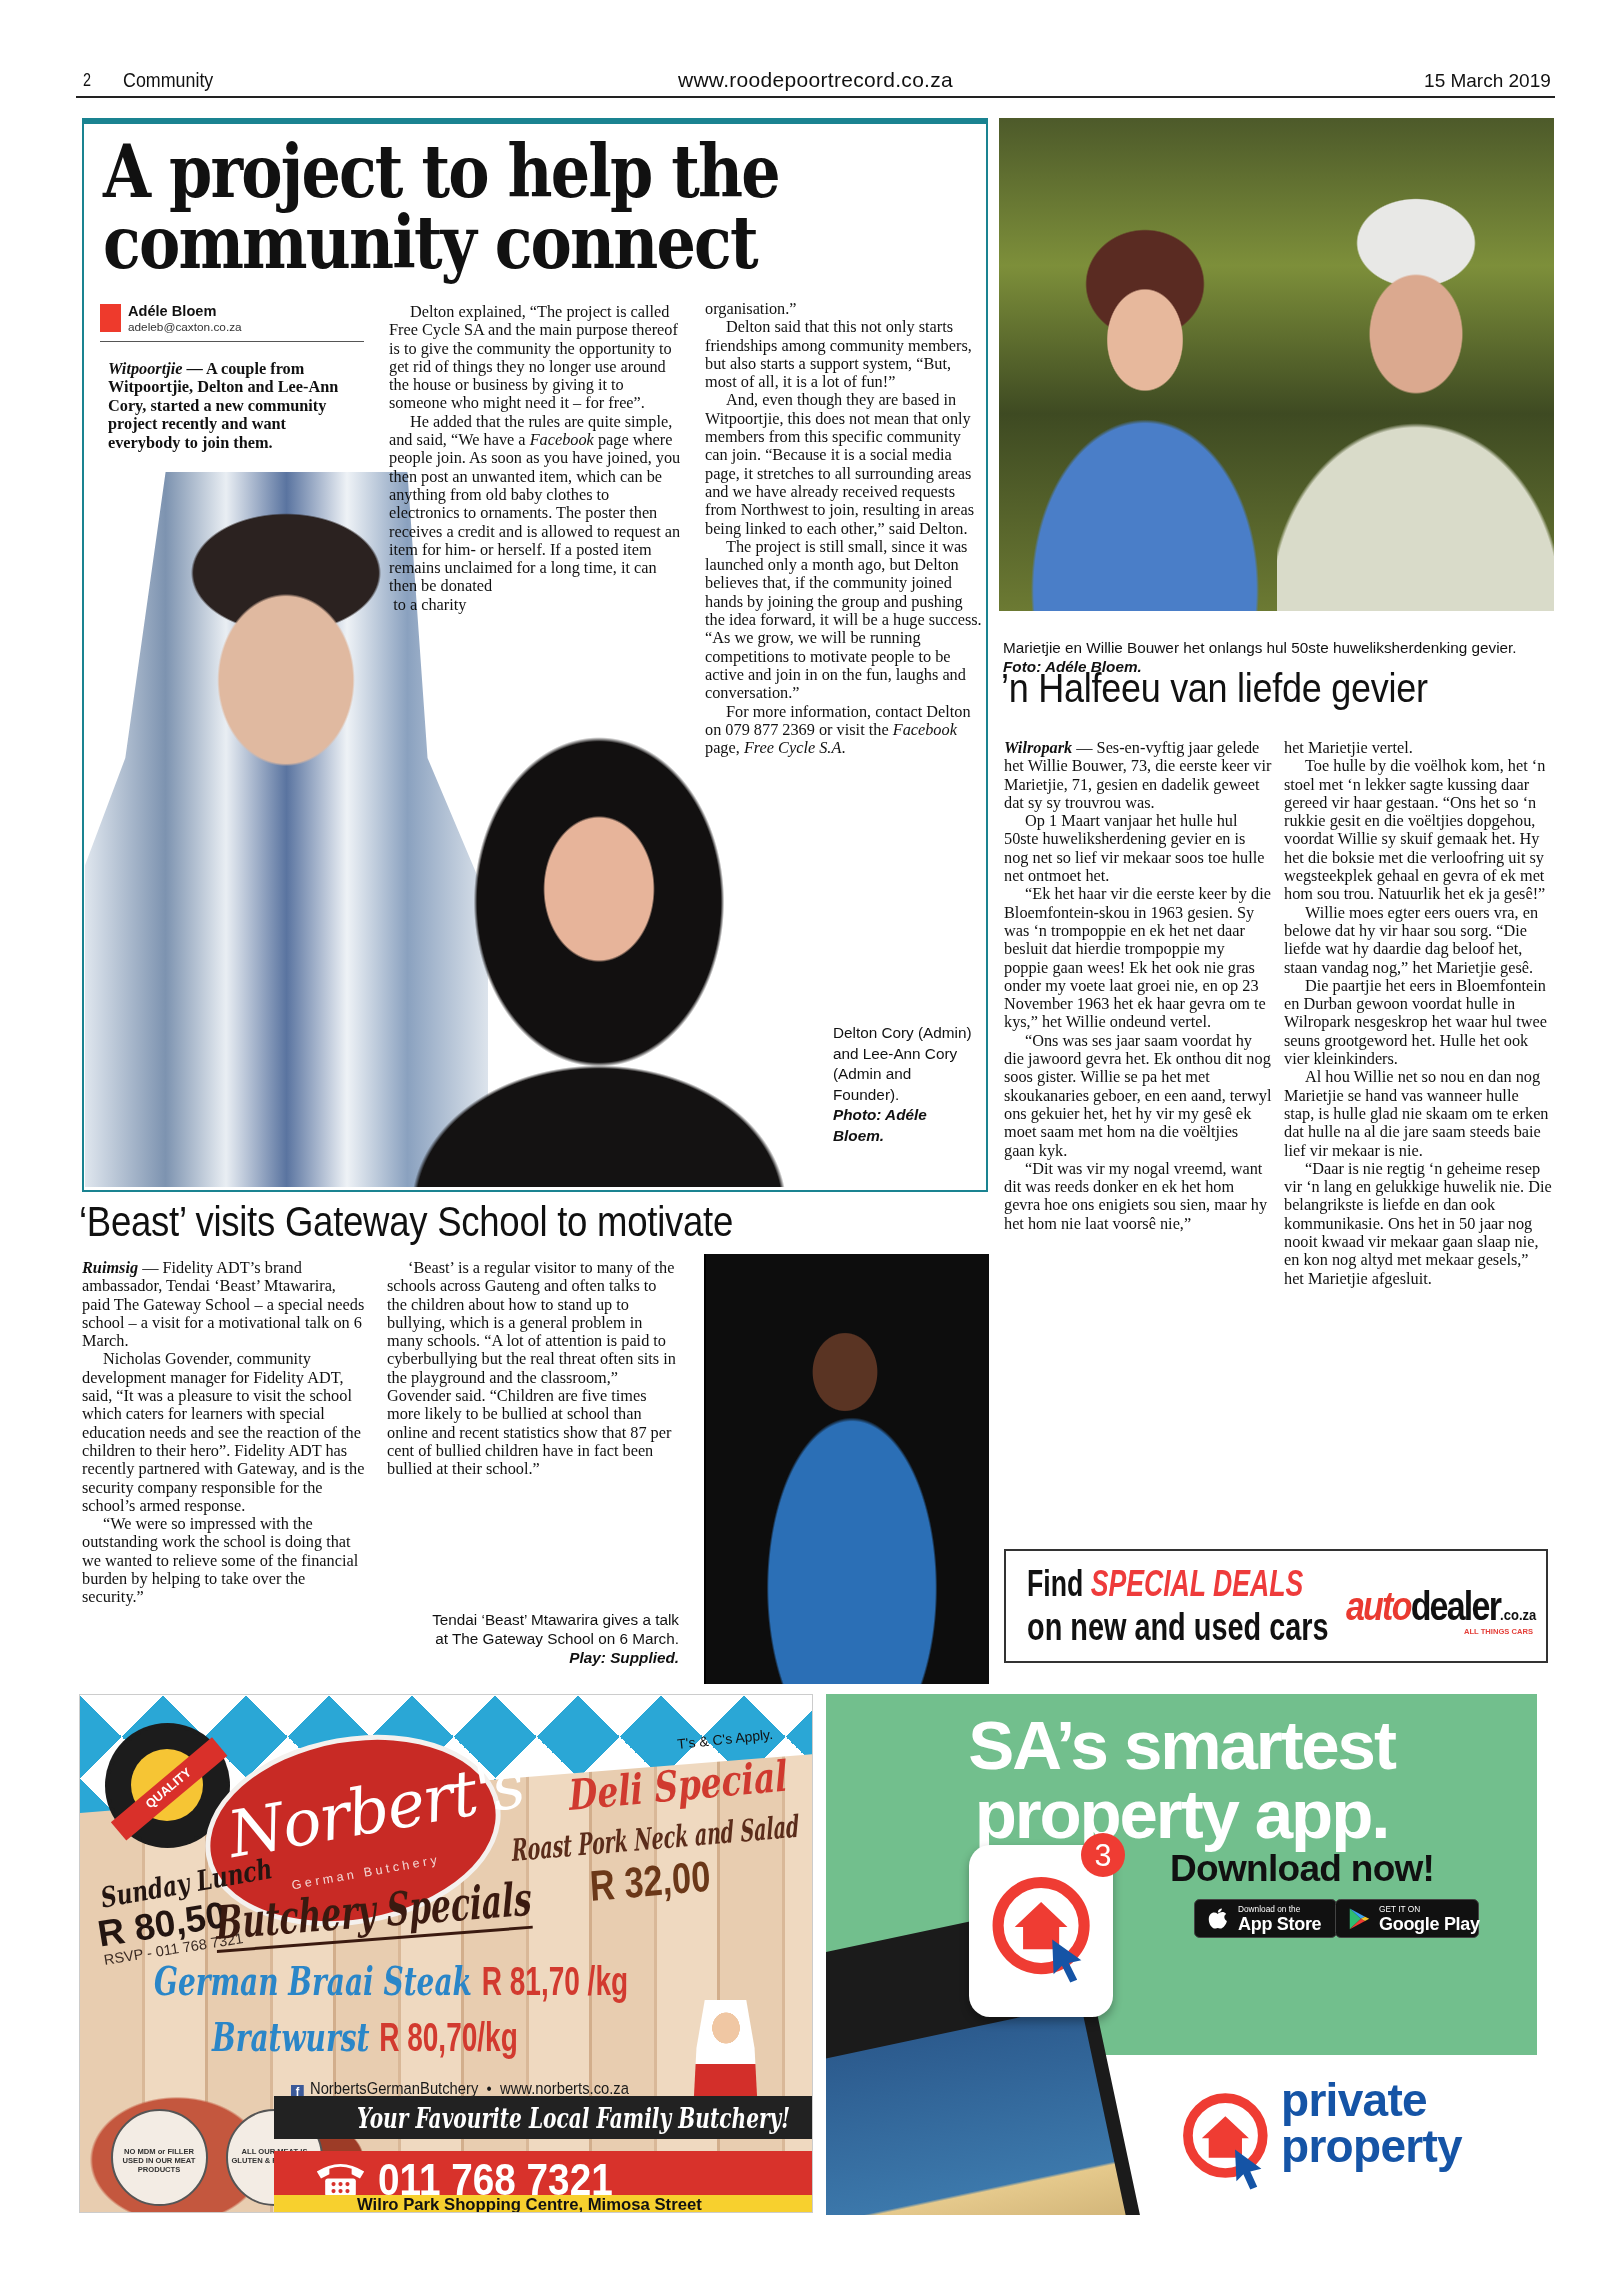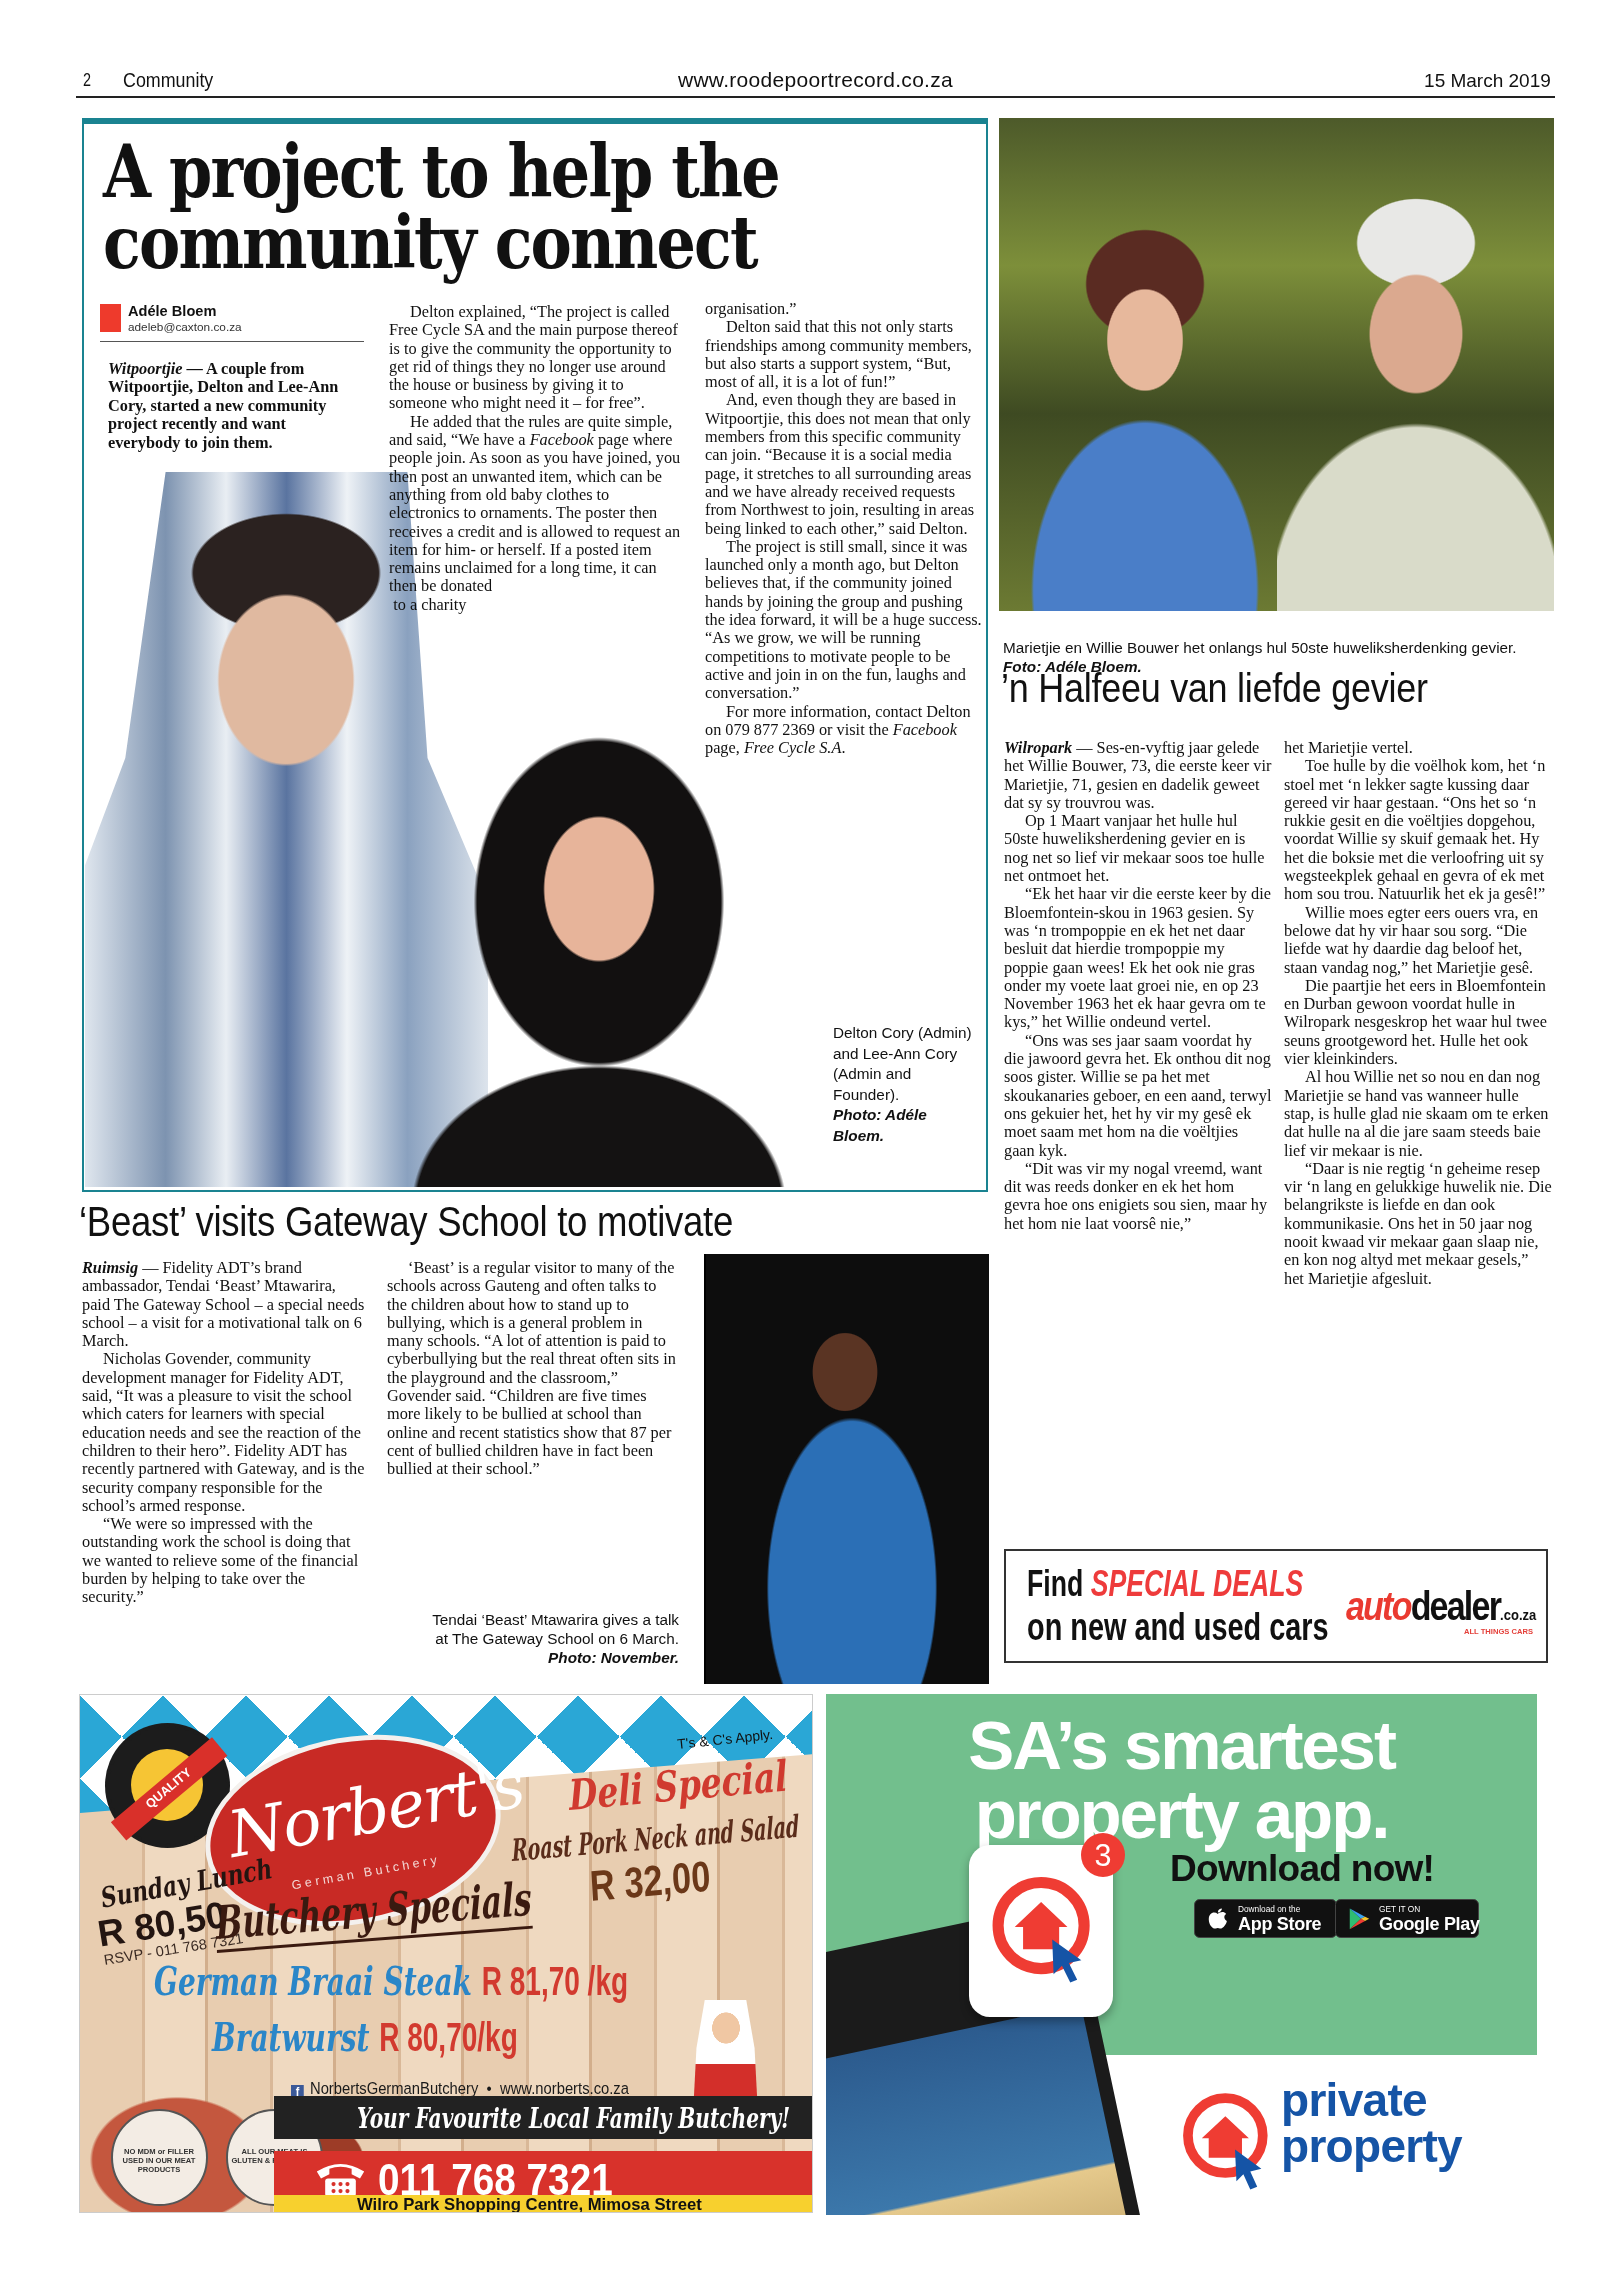--- a/index.html
+++ b/index.html
@@ -229,21 +229,21 @@
   <p>‘Beast’ is a regular visitor to many of the schools across Gauteng and often talks to the children about how to stand up to bullying, which is a general problem in many schools. “A lot of attention is paid to cyberbullying but the real threat often sits in the playground and the classroom,” Govender said. “Children are five times more likely to be bullied at school than online and recent statistics show that 87 per cent of bullied children have in fact been bullied at their school.”</p>
 </div>
 
 <div class="photo-beast">
   <div class="fig"></div>
 </div>
 
 <div class="beast-caption">
   <div>Tendai ‘Beast’ Mtawarira gives a talk</div>
   <div>at The Gateway School on 6 March.</div>
-  <div class="credit">Photo: November.</div>
+  <div class="credit">Play: Supplied.</div>
 </div>
 
 <div class="ad-auto">
   <div class="l1"><span>Find </span><span class="red">SPECIAL DEALS</span></div>
   <div class="l2">on new and used cars</div>
   <div class="logo"><span class="auto">auto</span><span class="dealer">dealer</span><span class="coza">.co.za</span></div>
   <div class="tag">ALL THINGS CARS</div>
 </div>
 
 <div class="ad-norbert">

